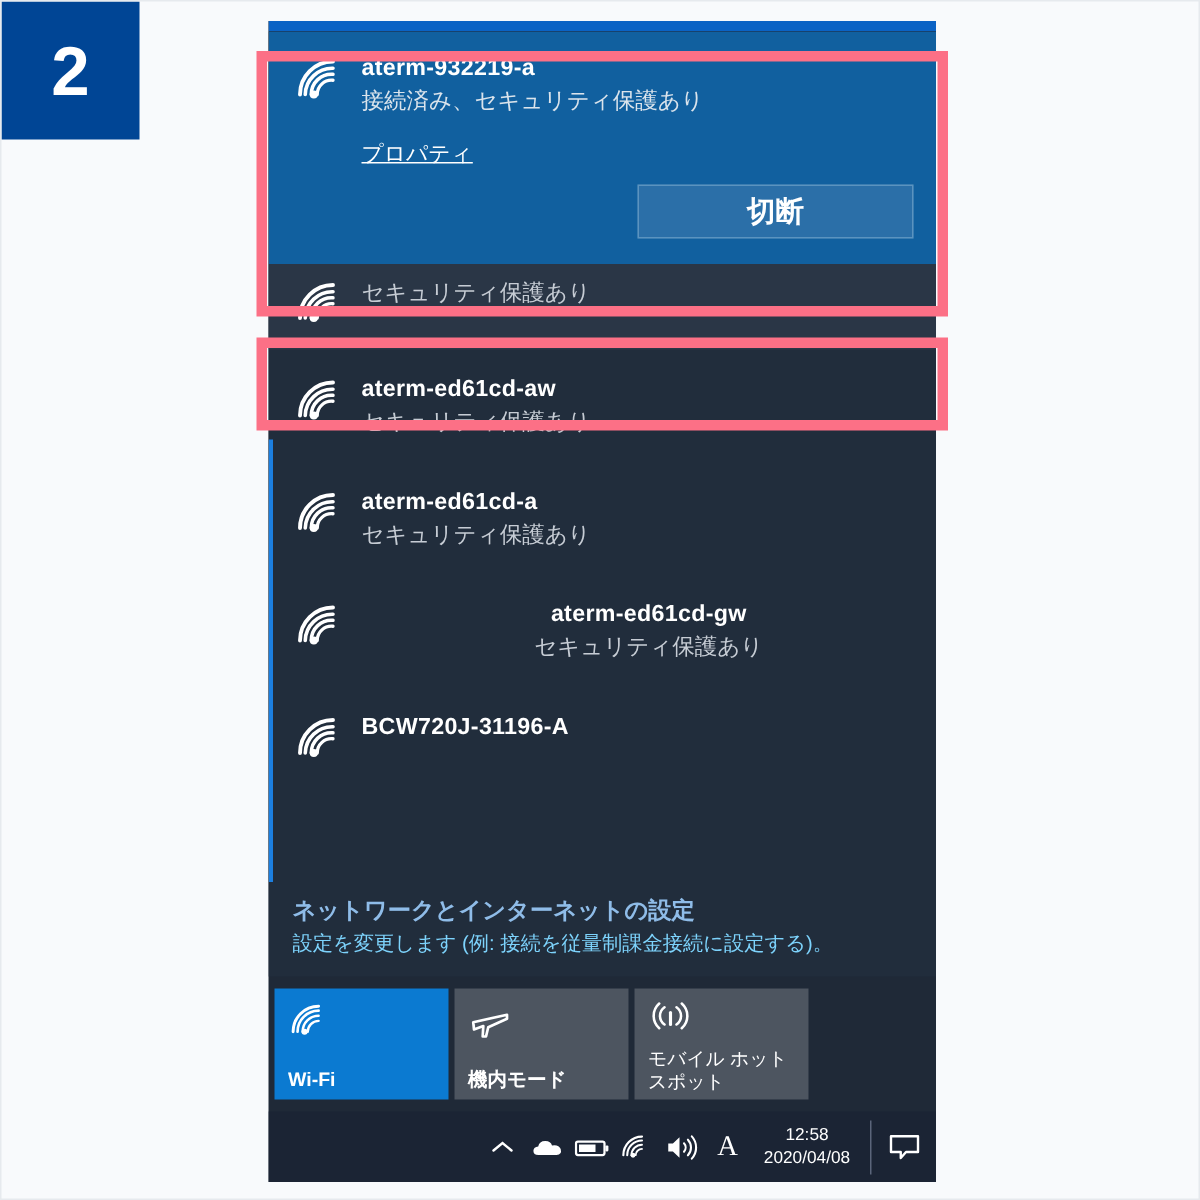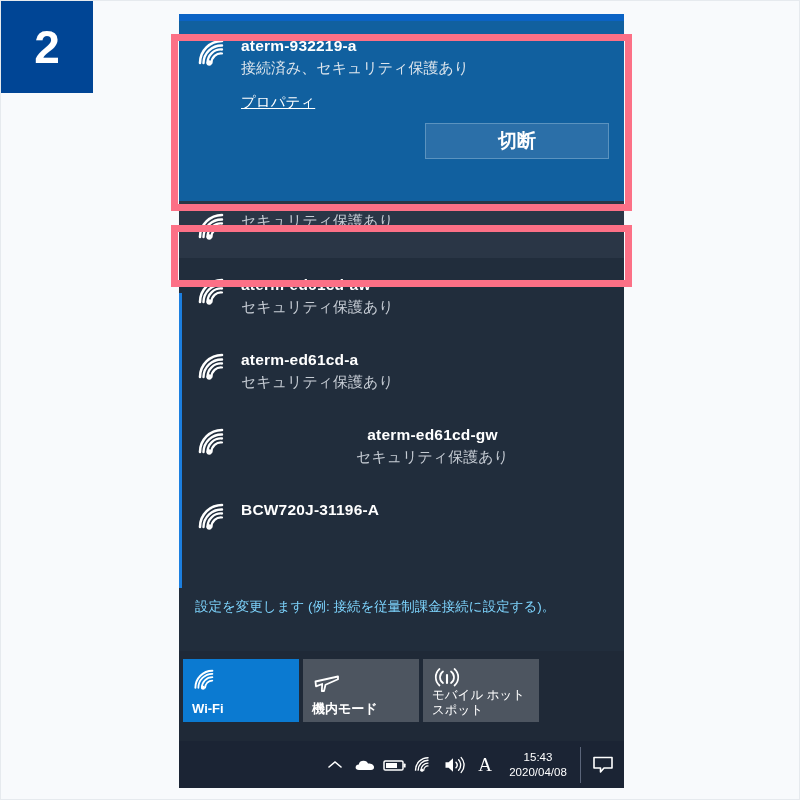--- a/index.html
+++ b/index.html
@@ -116,21 +116,21 @@
     font-size: 15px;
     line-height: 24px;
     font-weight: normal;
   }
 
   
   #row-connected {
     background: #11609f;
     padding: 0;
     display: block;
-    height: 180px;
+    height: 155px;
     box-sizing: border-box;
   }
   #row-connected .conn-head {
     display: flex;
     align-items: flex-start;
     padding: 14px 0 0 16px;
   }
   #row-connected .net-name {
     color: #ffffff;
   }
@@ -200,21 +200,21 @@
     top: 645px;
     width: 445px;
     height: 82px;
     display: flex;
     gap: 4px;
     padding-left: 4px;
     box-sizing: border-box;
   }
   .tile {
     width: 116px;
-    height: 63px;
+    height: 74px;
     position: relative;
     box-sizing: border-box;
     padding: 8px 8px 0 9px;
     cursor: pointer;
     background: #4d5560;
     color: #ffffff;
     overflow: hidden;
   }
   .tile.active {
     background: #0b7ad1;
@@ -436,20 +436,21 @@
           </svg>
         </span>
         <span class="net-text">
           <div class="net-name">BCW720J-31196-A</div>
         </span>
       </div>
 
     </div>
 
     <div id="settings-block">
+      <a id="settings-title">ネットワークとインターネットの設定</a>
       <div id="settings-sub">設定を変更します (例: 接続を従量制課金接続に設定する)。</div>
     </div>
 
     <div id="quick-tiles">
 
       <div class="tile active">
         <span class="tile-glyph">
           <svg width="34" height="28" viewBox="0 0 40 32" aria-hidden="true">
             <g fill="none" stroke="#ffffff" stroke-width="2.3" stroke-linecap="round">
               <path d="M4 24 A20 20 0 0 1 24 4"></path>
@@ -531,21 +532,21 @@
               <path d="M13 6.2 A4.2 4.2 0 0 1 13 11.8"></path>
               <path d="M15.6 3.8 A7.6 7.6 0 0 1 15.6 14.2"></path>
               <path d="M18.2 1.6 A11 11 0 0 1 18.2 16.4"></path>
             </g>
           </svg>
         </div>
 
         <div class="tray-item ime">A</div>
 
         <div id="clock">
-          <div>15:43</div>
+          <div>12:58</div>
           <div>2020/04/08</div>
         </div>
 
         <div id="tray-separator"></div>
 
         <div id="notif-icon">
           <svg width="22" height="20" viewBox="0 0 22 20" aria-hidden="true">
             <path d="M2 2.5 L20 2.5 L20 13 L12 13 L8.5 17 L8.5 13 L2 13 Z" fill="none" stroke="#ffffff" stroke-width="1.6" stroke-linejoin="round"></path>
           </svg>
         </div>

